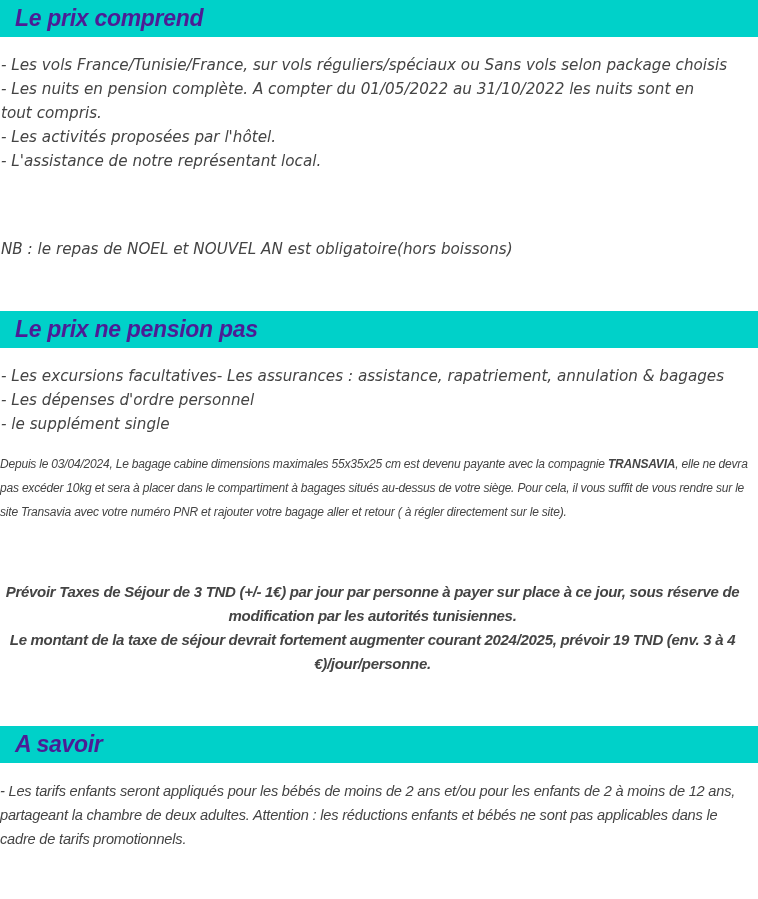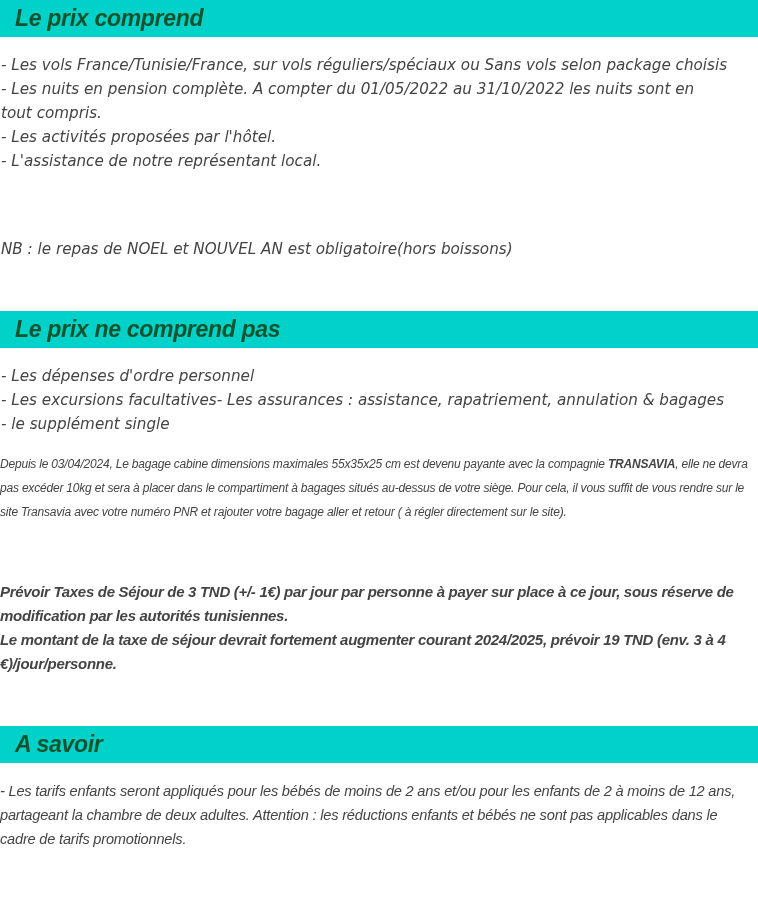--- a/index.html
+++ b/index.html
@@ -1,61 +1,61 @@
 <!DOCTYPE html>
 <html><head>
   <meta charset="utf-8">
   <style>
     html, body { margin: 0; padding: 0; background: #ffffff; }
     body { width: 758px; height: 899px; position: relative; overflow: hidden; color: #3d3d3d; }
     .hdr {
       position: absolute; left: 0; width: 758px; height: 37px;
-      background: #00d1c9; color: #14532d;
+      background: #00d1c9; color: #4c1d95;
       font-family: "Liberation Sans", sans-serif; font-style: italic; font-weight: bold;
       font-size: 23px; line-height: 37px; padding-left: 15px; box-sizing: border-box;
       letter-spacing: -0.3px;
     }
     .dj {
       position: absolute; left: 1px; width: 718px;
       font-family: "DejaVu Sans", sans-serif; font-style: italic; font-size: 15.2px;
       line-height: 24px; color: #444; white-space: normal;
     }
     .dj div { white-space: nowrap; }
     .dj div.wrap { white-space: normal; }
     .lt {
       position: absolute; left: 0; width: 758px;
       font-family: "Liberation Sans", sans-serif; font-style: italic;
       color: #444;
     }
     .small { font-size: 12px; line-height: 24px; letter-spacing: -0.2px; }
-    .boldp { font-size: 15px; line-height: 24px; font-weight: bold; letter-spacing: -0.3px; }
+    .boldp { font-size: 15px; line-height: 24px; font-weight: bold; letter-spacing: -0.3px; text-align: center; }
     .norm { font-size: 14.6px; line-height: 24px; letter-spacing: -0.2px; }
     b.brand { font-weight: bold; }
   </style>
 </head>
 <body>
 
 <div class="hdr" style="top:0;">Le prix comprend</div>
 
 <div class="dj" style="top:53px;">
   <div>- Les vols France/Tunisie/France, sur vols réguliers/spéciaux ou Sans vols selon package choisis</div>
   <div class="wrap">- Les nuits en pension complète. A compter du 01/05/2022 au 31/10/2022 les nuits sont en tout compris.</div>
   <div>- Les activités proposées par l'hôtel.</div>
   <div>- L'assistance de notre représentant local.</div>
 </div>
 
 <div class="dj" style="top:237px;">
   <div>NB : le repas de NOEL et NOUVEL AN est obligatoire(hors boissons)</div>
 </div>
 
-<div class="hdr" style="top:311px;">Le prix ne comprend pas</div>
+<div class="hdr" style="top:311px;">Le prix ne pension pas</div>
 
 <div class="dj" style="top:364px;">
+  <div>- Les excursions facultatives- Les assurances : assistance, rapatriement, annulation &amp; bagages</div>
   <div>- Les dépenses d'ordre personnel</div>
-  <div>- Les excursions facultatives- Les assurances : assistance, rapatriement, annulation &amp; bagages</div>
   <div>- le supplément single</div>
 </div>
 
 <div class="lt small" style="top:452px; width:752px;"><span>Depuis le 03/04/2024, Le bagage cabine dimensions maximales 55x35x25 cm est devenu payante avec la compagnie </span><b class="brand">TRANSAVIA</b><span>, elle ne devra pas excéder 10kg et sera à placer dans le compartiment à bagages situés au-dessus de votre siège. Pour cela, il vous suffit de vous rendre sur le site Transavia avec votre numéro PNR et rajouter votre bagage aller et retour ( à régler directement sur le site).</span></div>
 
 <div class="lt boldp" style="top:580px; width:745px;">
   <div>Prévoir Taxes de Séjour de 3 TND (+/- 1€) par jour par personne à payer sur place à ce jour, sous réserve de modification par les autorités tunisiennes.</div>
   <div>Le montant de la taxe de séjour devrait fortement augmenter courant 2024/2025, prévoir 19 TND (env. 3 à 4 €)/jour/personne.</div>
 </div>
 

